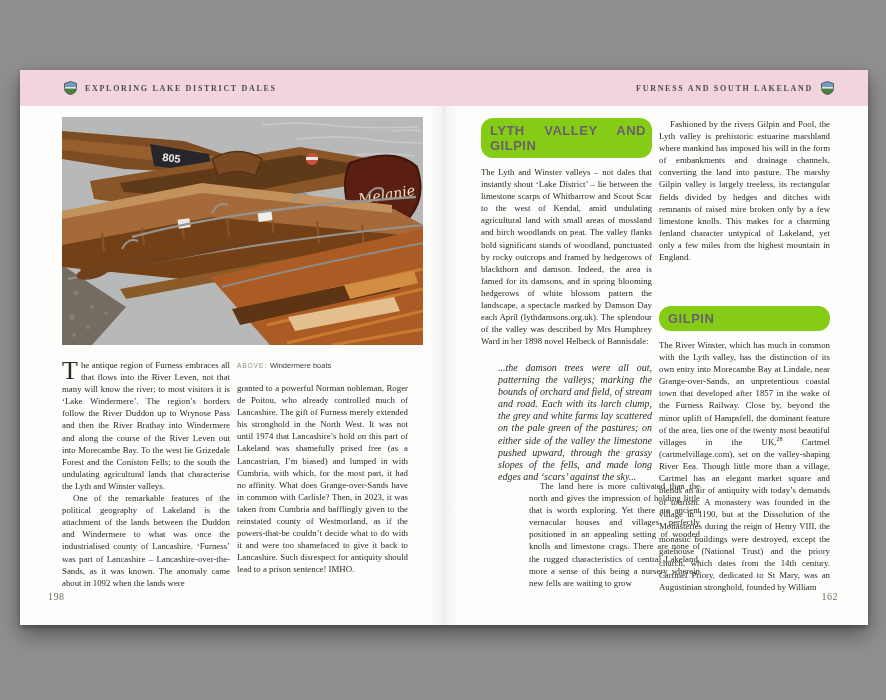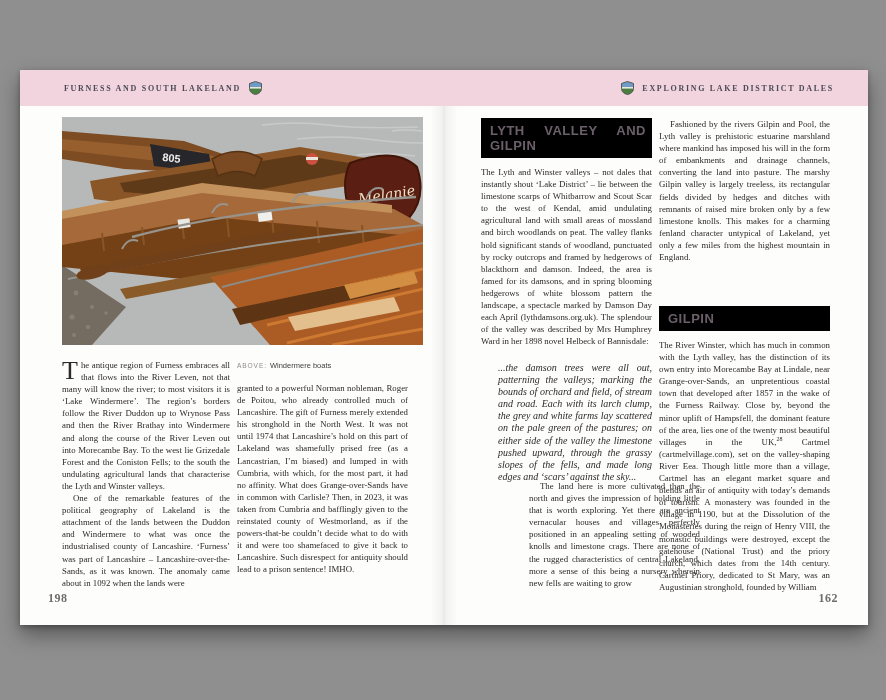--- a/index.html
+++ b/index.html
@@ -57,84 +57,84 @@
   .indent{text-indent:11px;}
   .it{}
 
   .lp-col1{left:42px;top:289px;width:168px;}
   .lp-col2{left:217px;top:312px;width:171px;}
   .dropcap{
     float:left;font-size:26px;line-height:21px;padding:1px 3px 0 0;
     color:#2d2a27;font-family:"Liberation Serif", serif;
   }
   .pagenum{
-    position:absolute;font-size:12px;color:#6f6d69;letter-spacing:.5px;font-weight:bold;
+    position:absolute;font-size:10px;color:#6f6d69;letter-spacing:.5px;
   }
   .pn-left{left:28px;top:521px;}
   .pn-right{left:790px;top:521px;width:28px;text-align:right;}
 
   .rp-col1{left:461px;top:48px;}
   .rp-col2-top{left:639px;top:48px;}
   .rp-col2-bottom{left:639px;top:236px;}
   .section-heading{
-    background:#000000;color:#6b606a;
+    background:#84cc16;color:#6b606a;
     font-family:"Liberation Sans", sans-serif;font-weight:bold;
     font-size:13px;line-height:15px;letter-spacing:.5px;
-    padding:5px 6px 5px 9px;margin-bottom:8px;
+    padding:5px 6px 5px 9px;margin-bottom:8px;border-radius:12px;
   }
   .rp-quote{
     position:absolute;left:478px;top:292px;width:154px;
     font-size:10px;line-height:12.1px;text-align:justify;font-style:italic;
     color:#2d2a27;
   }
   .rp-para2{left:461px;top:410px;margin-left:48px;}
   sup{font-size:6px;line-height:0;vertical-align:super;}
 </style>
 </head>
 <body>
 
 <div class="book">
 
   <div class="header-bar">
+    <div class="header-group">
+      <span class="shield-icon">
+        <svg width="13" height="14" viewBox="0 0 13 14">
+          <defs>
+              <clipPath id="sh1">
+                <path d="M6.5 .5 L12.5 2.5 V7.5 C12.5 10.8 9.8 12.8 6.5 13.5 C3.2 12.8 .5 10.8 .5 7.5 V2.5 Z"></path>
+              </clipPath>
+            </defs>
+          <g clip-path="url(#sh1)">
+            <rect x="0" y="0" width="13" height="6" fill="#6f9cc4"></rect>
+            <rect x="0" y="6" width="13" height="2" fill="#e9e7de"></rect>
+            <rect x="0" y="7.6" width="13" height="7" fill="#49803f"></rect>
+          </g>
+          <path d="M6.5 .5 L12.5 2.5 V7.5 C12.5 10.8 9.8 12.8 6.5 13.5 C3.2 12.8 .5 10.8 .5 7.5 V2.5 Z" fill="none" stroke="#58585c" stroke-width="1"></path>
+        </svg>
+      </span>
+      <span class="header-title">EXPLORING LAKE DISTRICT DALES</span>
+    </div>
     <div class="header-group">
       <span class="header-title">FURNESS AND SOUTH LAKELAND</span>
       <span class="shield-icon">
         <svg width="13" height="14" viewBox="0 0 13 14">
           <defs>
               <clipPath id="sh2">
                 <path d="M6.5 .5 L12.5 2.5 V7.5 C12.5 10.8 9.8 12.8 6.5 13.5 C3.2 12.8 .5 10.8 .5 7.5 V2.5 Z"></path>
               </clipPath>
             </defs>
           <g clip-path="url(#sh2)">
             <rect x="0" y="0" width="13" height="6" fill="#6f9cc4"></rect>
             <rect x="0" y="6" width="13" height="2" fill="#e9e7de"></rect>
             <rect x="0" y="7.6" width="13" height="7" fill="#49803f"></rect>
           </g>
           <path d="M6.5 .5 L12.5 2.5 V7.5 C12.5 10.8 9.8 12.8 6.5 13.5 C3.2 12.8 .5 10.8 .5 7.5 V2.5 Z" fill="none" stroke="#58585c" stroke-width="1"></path>
         </svg>
       </span>
     </div>
-    <div class="header-group">
-      <span class="shield-icon">
-        <svg width="13" height="14" viewBox="0 0 13 14">
-          <defs>
-              <clipPath id="sh1">
-                <path d="M6.5 .5 L12.5 2.5 V7.5 C12.5 10.8 9.8 12.8 6.5 13.5 C3.2 12.8 .5 10.8 .5 7.5 V2.5 Z"></path>
-              </clipPath>
-            </defs>
-          <g clip-path="url(#sh1)">
-            <rect x="0" y="0" width="13" height="6" fill="#6f9cc4"></rect>
-            <rect x="0" y="6" width="13" height="2" fill="#e9e7de"></rect>
-            <rect x="0" y="7.6" width="13" height="7" fill="#49803f"></rect>
-          </g>
-          <path d="M6.5 .5 L12.5 2.5 V7.5 C12.5 10.8 9.8 12.8 6.5 13.5 C3.2 12.8 .5 10.8 .5 7.5 V2.5 Z" fill="none" stroke="#58585c" stroke-width="1"></path>
-        </svg>
-      </span>
-      <span class="header-title">EXPLORING LAKE DISTRICT DALES</span>
-    </div>
   </div>
 
   <figure class="photo" style="margin:0">
     <svg width="361" height="228" viewBox="0 0 361 228">
       <rect width="361" height="228" fill="#b7b9b8"></rect>
       <g stroke="#cbcecd" stroke-width="1.4" fill="none" opacity=".85">
         <path d="M200,8 q34,-4 66,0 t90,2"></path>
         <path d="M235,22 q40,-4 70,0 t56,4"></path>
         <path d="M295,38 q28,-3 58,1"></path>
         <path d="M330,14 q14,-2 30,0"></path>

